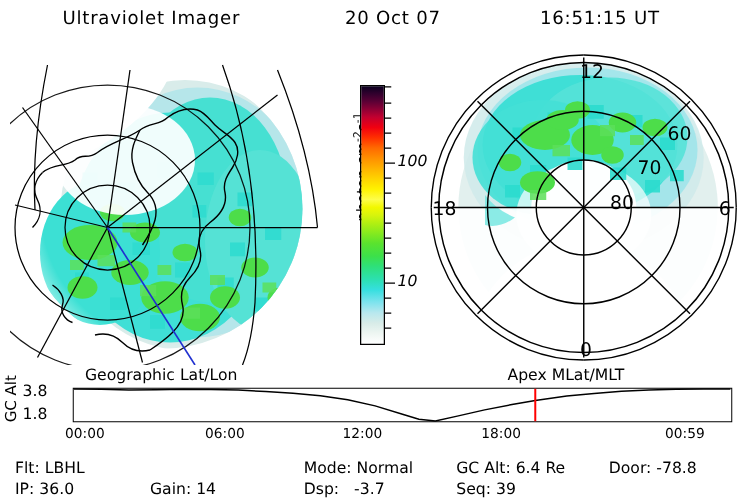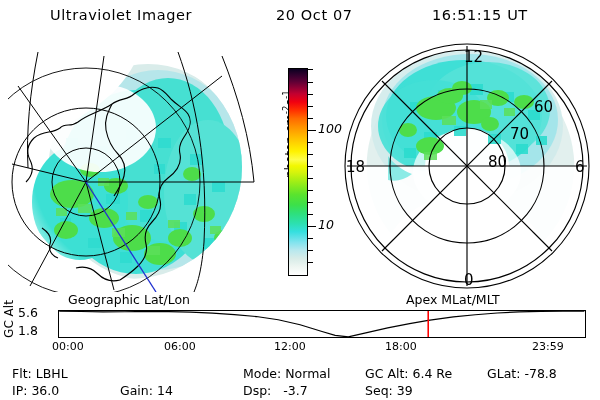--- a/index.html
+++ b/index.html
@@ -464,53 +464,53 @@
       <text x="172" y="99" font-family="DejaVu Sans, sans-serif" font-size="15" fill="#000">70</text>
       <text x="150" y="127" font-family="DejaVu Sans, sans-serif" font-size="15" fill="#000">80</text>
     </svg>
   </div>
 
   <div id="orbit-strip">
     <div id="orbit-caption-apex">Apex MLat/MLT</div>
     <div id="orbit-caption-geo">Geographic Lat/Lon</div>
 
     <div id="orbit-ylabel">GC Alt</div>
-    <div id="orbit-ytick-hi">5.6</div>
+    <div id="orbit-ytick-hi">3.8</div>
     <div id="orbit-ytick-lo">1.8</div>
 
     <div id="orbit-plot">
       <svg width="528" height="28" viewBox="0 0 528 28" preserveAspectRatio="none">
         <rect x="0.5" y="0.5" width="527" height="27" fill="#ffffff" stroke="#000000" stroke-width="1"></rect>
         <polyline id="orbit-track" fill="none" stroke="#000000" stroke-width="1.2" points="1.20,1.20 23.10,1.48 45.00,1.91 66.90,1.73 88.80,1.38 110.70,1.56 132.60,2.09 154.50,3.16 176.40,4.58 198.30,6.53 220.20,9.73 242.10,14.71 264.00,21.47 277.14,25.38 290.28,26.80 307.80,22.89 329.70,17.91 351.60,13.64 370.22,10.44 395.40,6.89 417.30,4.76 439.20,2.98 461.10,1.91 483.00,1.38 504.90,1.20 526.36,1.20"></polyline>
         <line id="orbit-marker" x1="370.22" y1="1" x2="370.22" y2="27" stroke="#ff0000" stroke-width="1.6"></line>
       </svg>
     </div>
 
     <div class="orbit-xtick" style="left:36px">00:00</div>
     <div class="orbit-xtick" style="left:148px">06:00</div>
     <div class="orbit-xtick" style="left:258px">12:00</div>
     <div class="orbit-xtick" style="left:369px">18:00</div>
-    <div class="orbit-xtick" style="left:516px">23:59</div>
+    <div class="orbit-xtick" style="left:516px">00:59</div>
   </div>
 
   <div id="footer">
     <div class="foot-cell foot-r1 fc0">
       <span>Flt:</span>
       <span>LBHL</span>
     </div>
     <div class="foot-cell foot-r1 fc2">
       <span>Mode:</span>
       <span>Normal</span>
     </div>
     <div class="foot-cell foot-r1 fc3">
       <span>GC Alt:</span>
       <span>6.4 Re</span>
     </div>
     <div class="foot-cell foot-r1 fc4">
-      <span>GLat:</span>
+      <span>Door:</span>
       <span>-78.8</span>
     </div>
 
     <div class="foot-cell foot-r2 fc0">
       <span>IP:</span>
       <span>36.0</span>
     </div>
     <div class="foot-cell foot-r2 fc1">
       <span>Gain:</span>
       <span>14</span>

